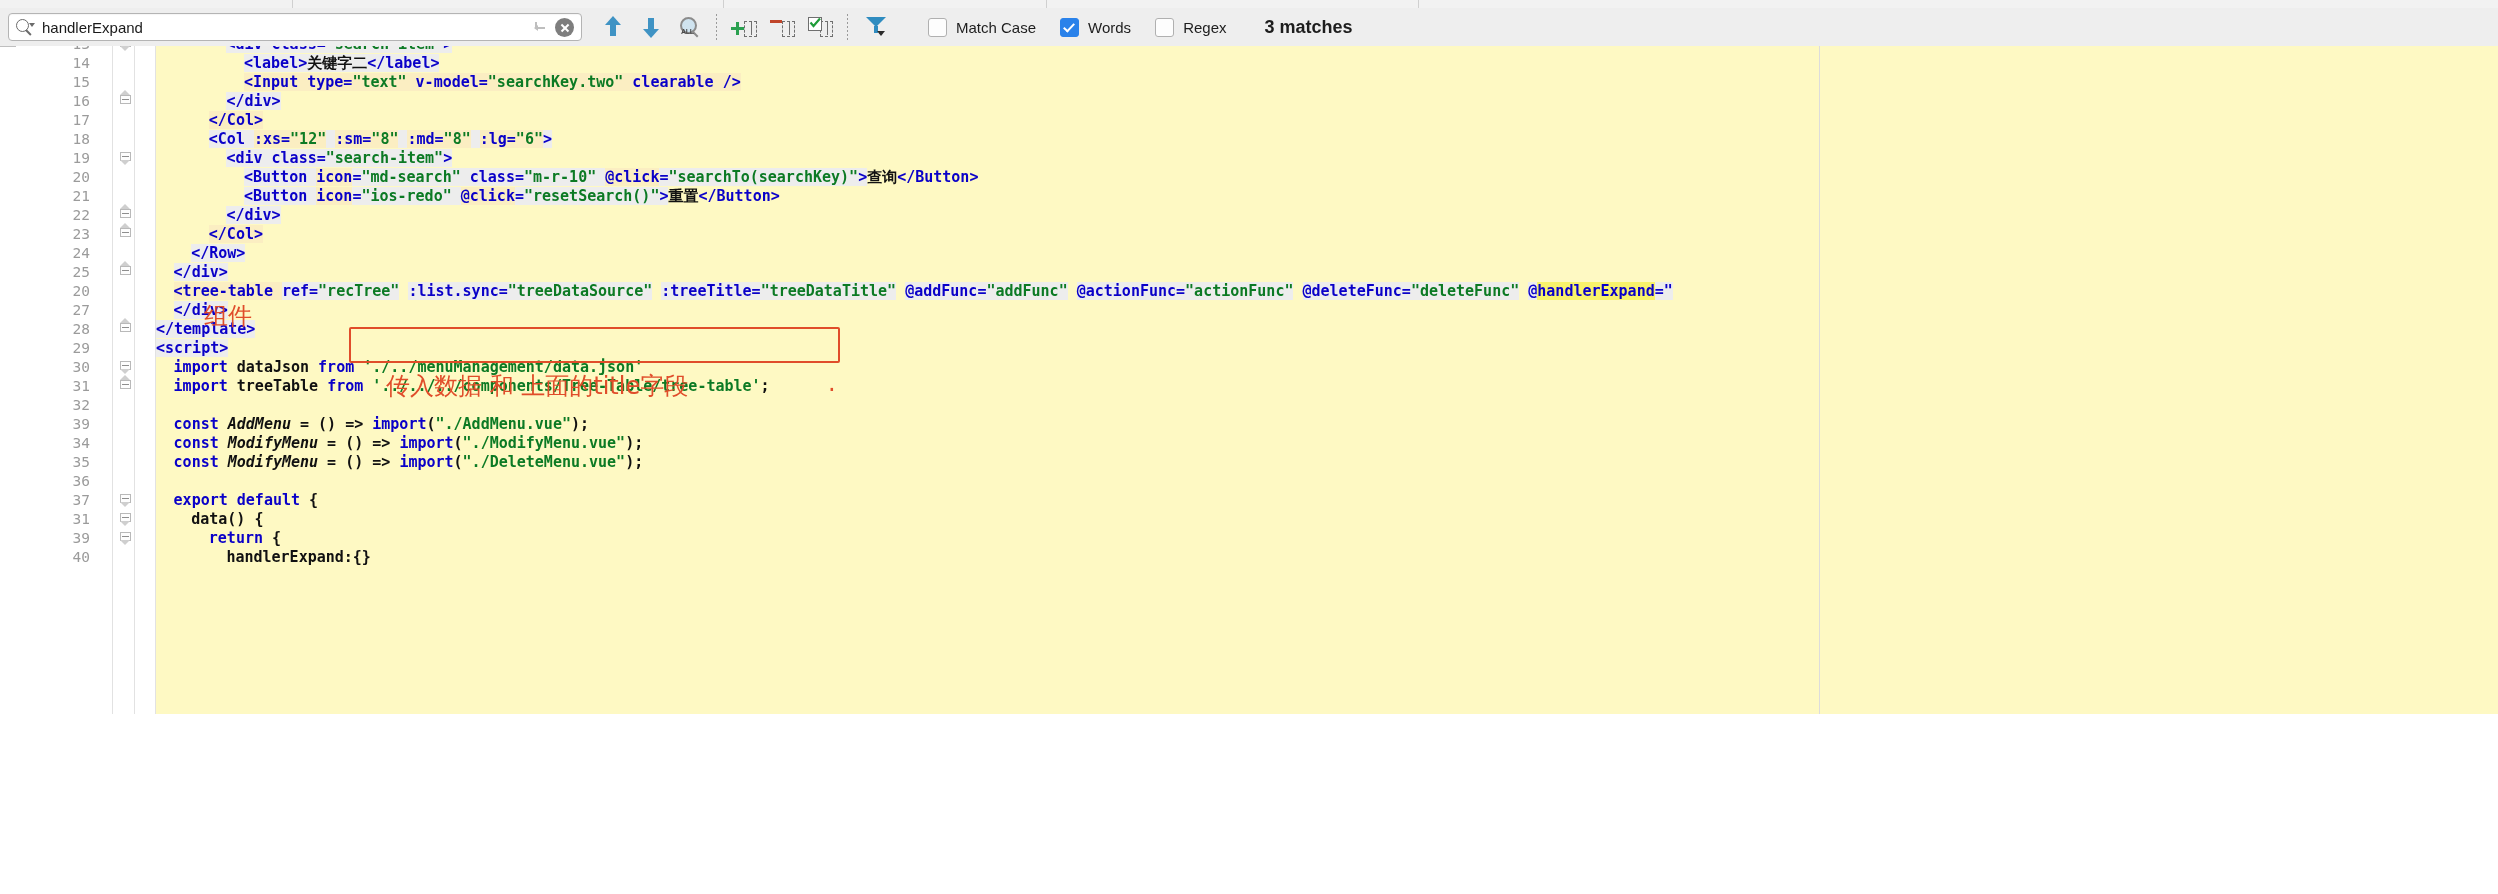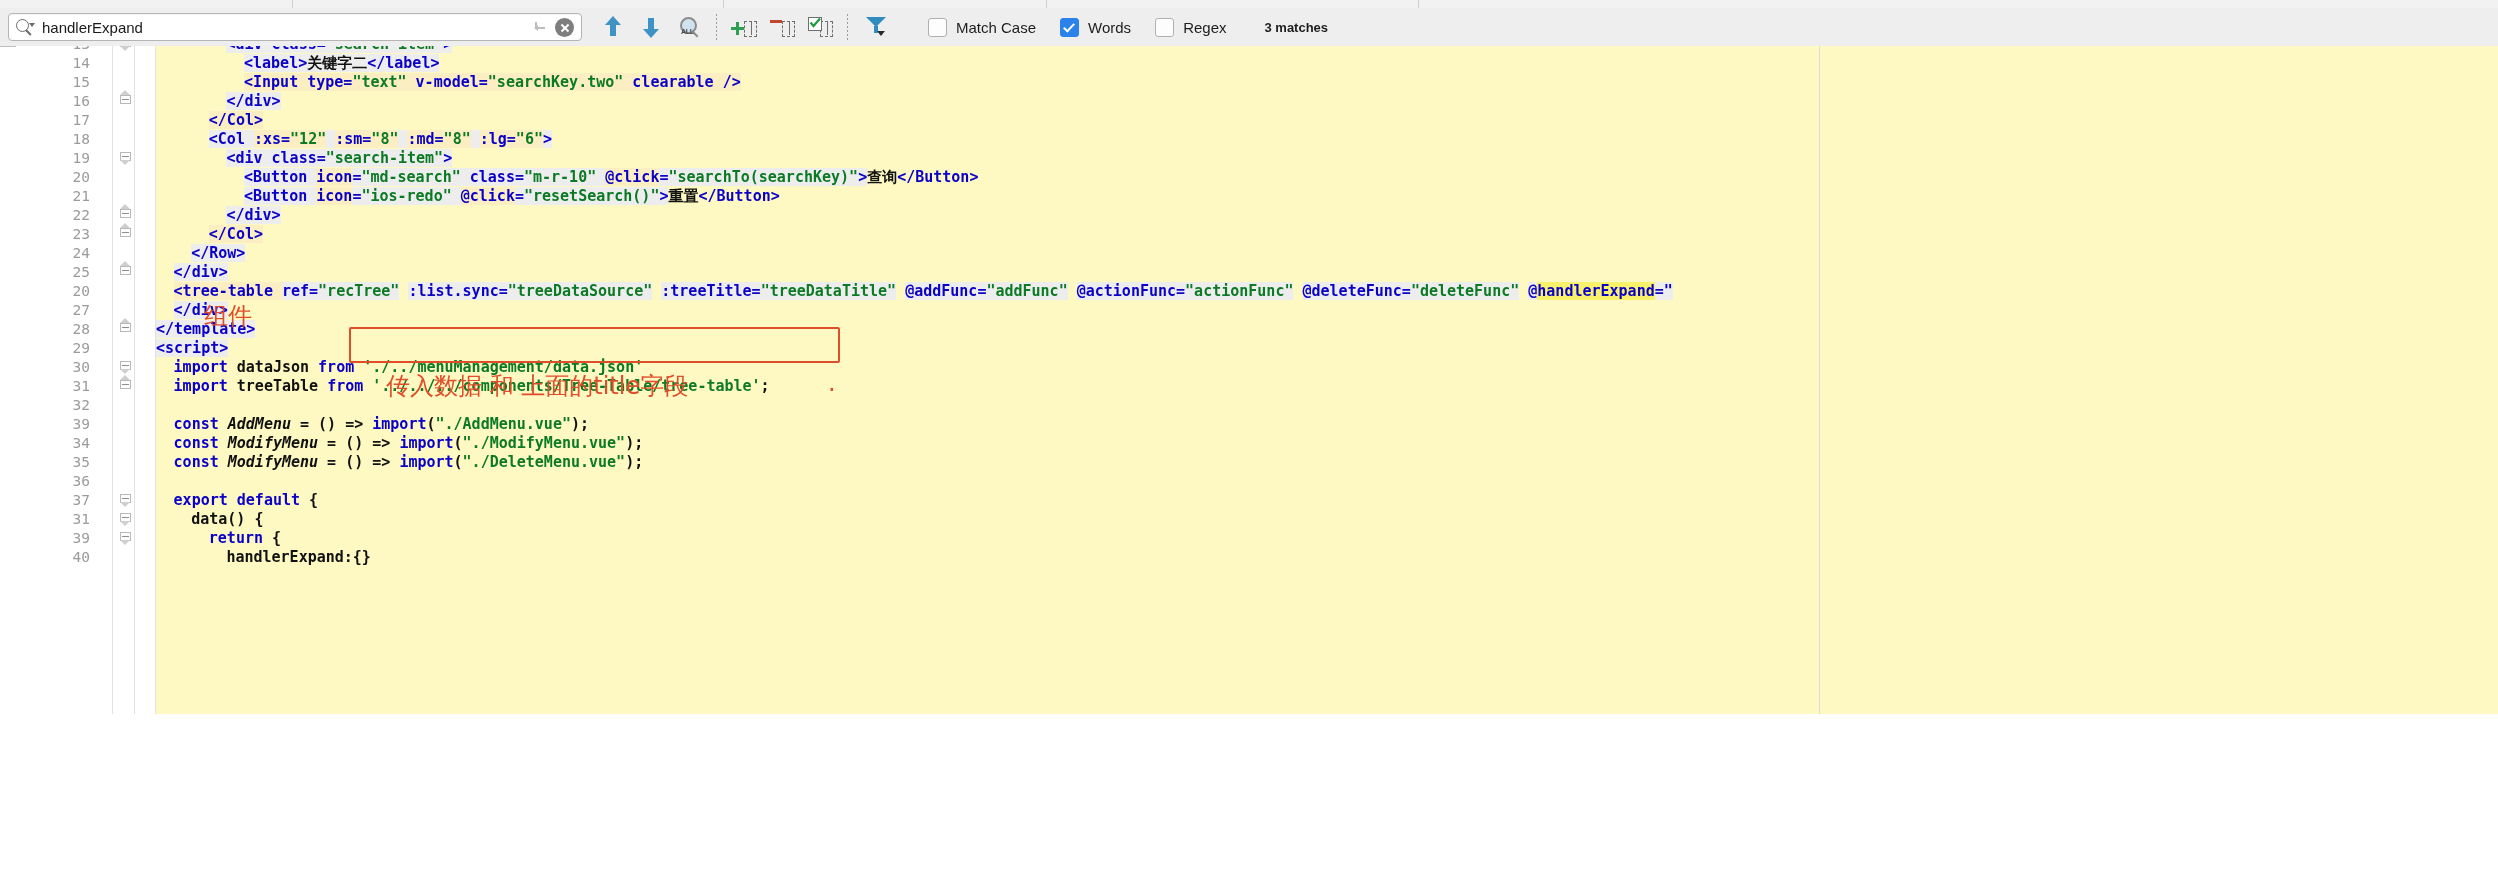--- a/index.html
+++ b/index.html
@@ -138,21 +138,21 @@
   .cbox.on{background:#2a82ea;border-color:#2a82ea;}
   .cbox.on::after{
     content:"";position:absolute;left:5px;top:2px;width:4px;height:9px;
     border:solid #ffffff;border-width:0 2.2px 2.2px 0;transform:rotate(43deg);
   }
   .cb-label{
     font-size:15px;color:#1d1d1d;margin-left:9px;margin-right:24px;
     font-family:"Liberation Sans", sans-serif;white-space:nowrap;
   }
   .matches{
-    font-size:13px;font-weight:bold;color:#1d1d1d;margin-left:14px;white-space:nowrap;
+    font-size:18px;font-weight:bold;color:#1d1d1d;margin-left:14px;white-space:nowrap;
     font-family:"Liberation Sans", sans-serif;
   }
 
   
   .editor{
     position:absolute;left:0;top:46px;width:2498px;height:668px;background:#fef9c3;
     overflow:hidden;
     margin-left:16px;
   }
   .gutter{

